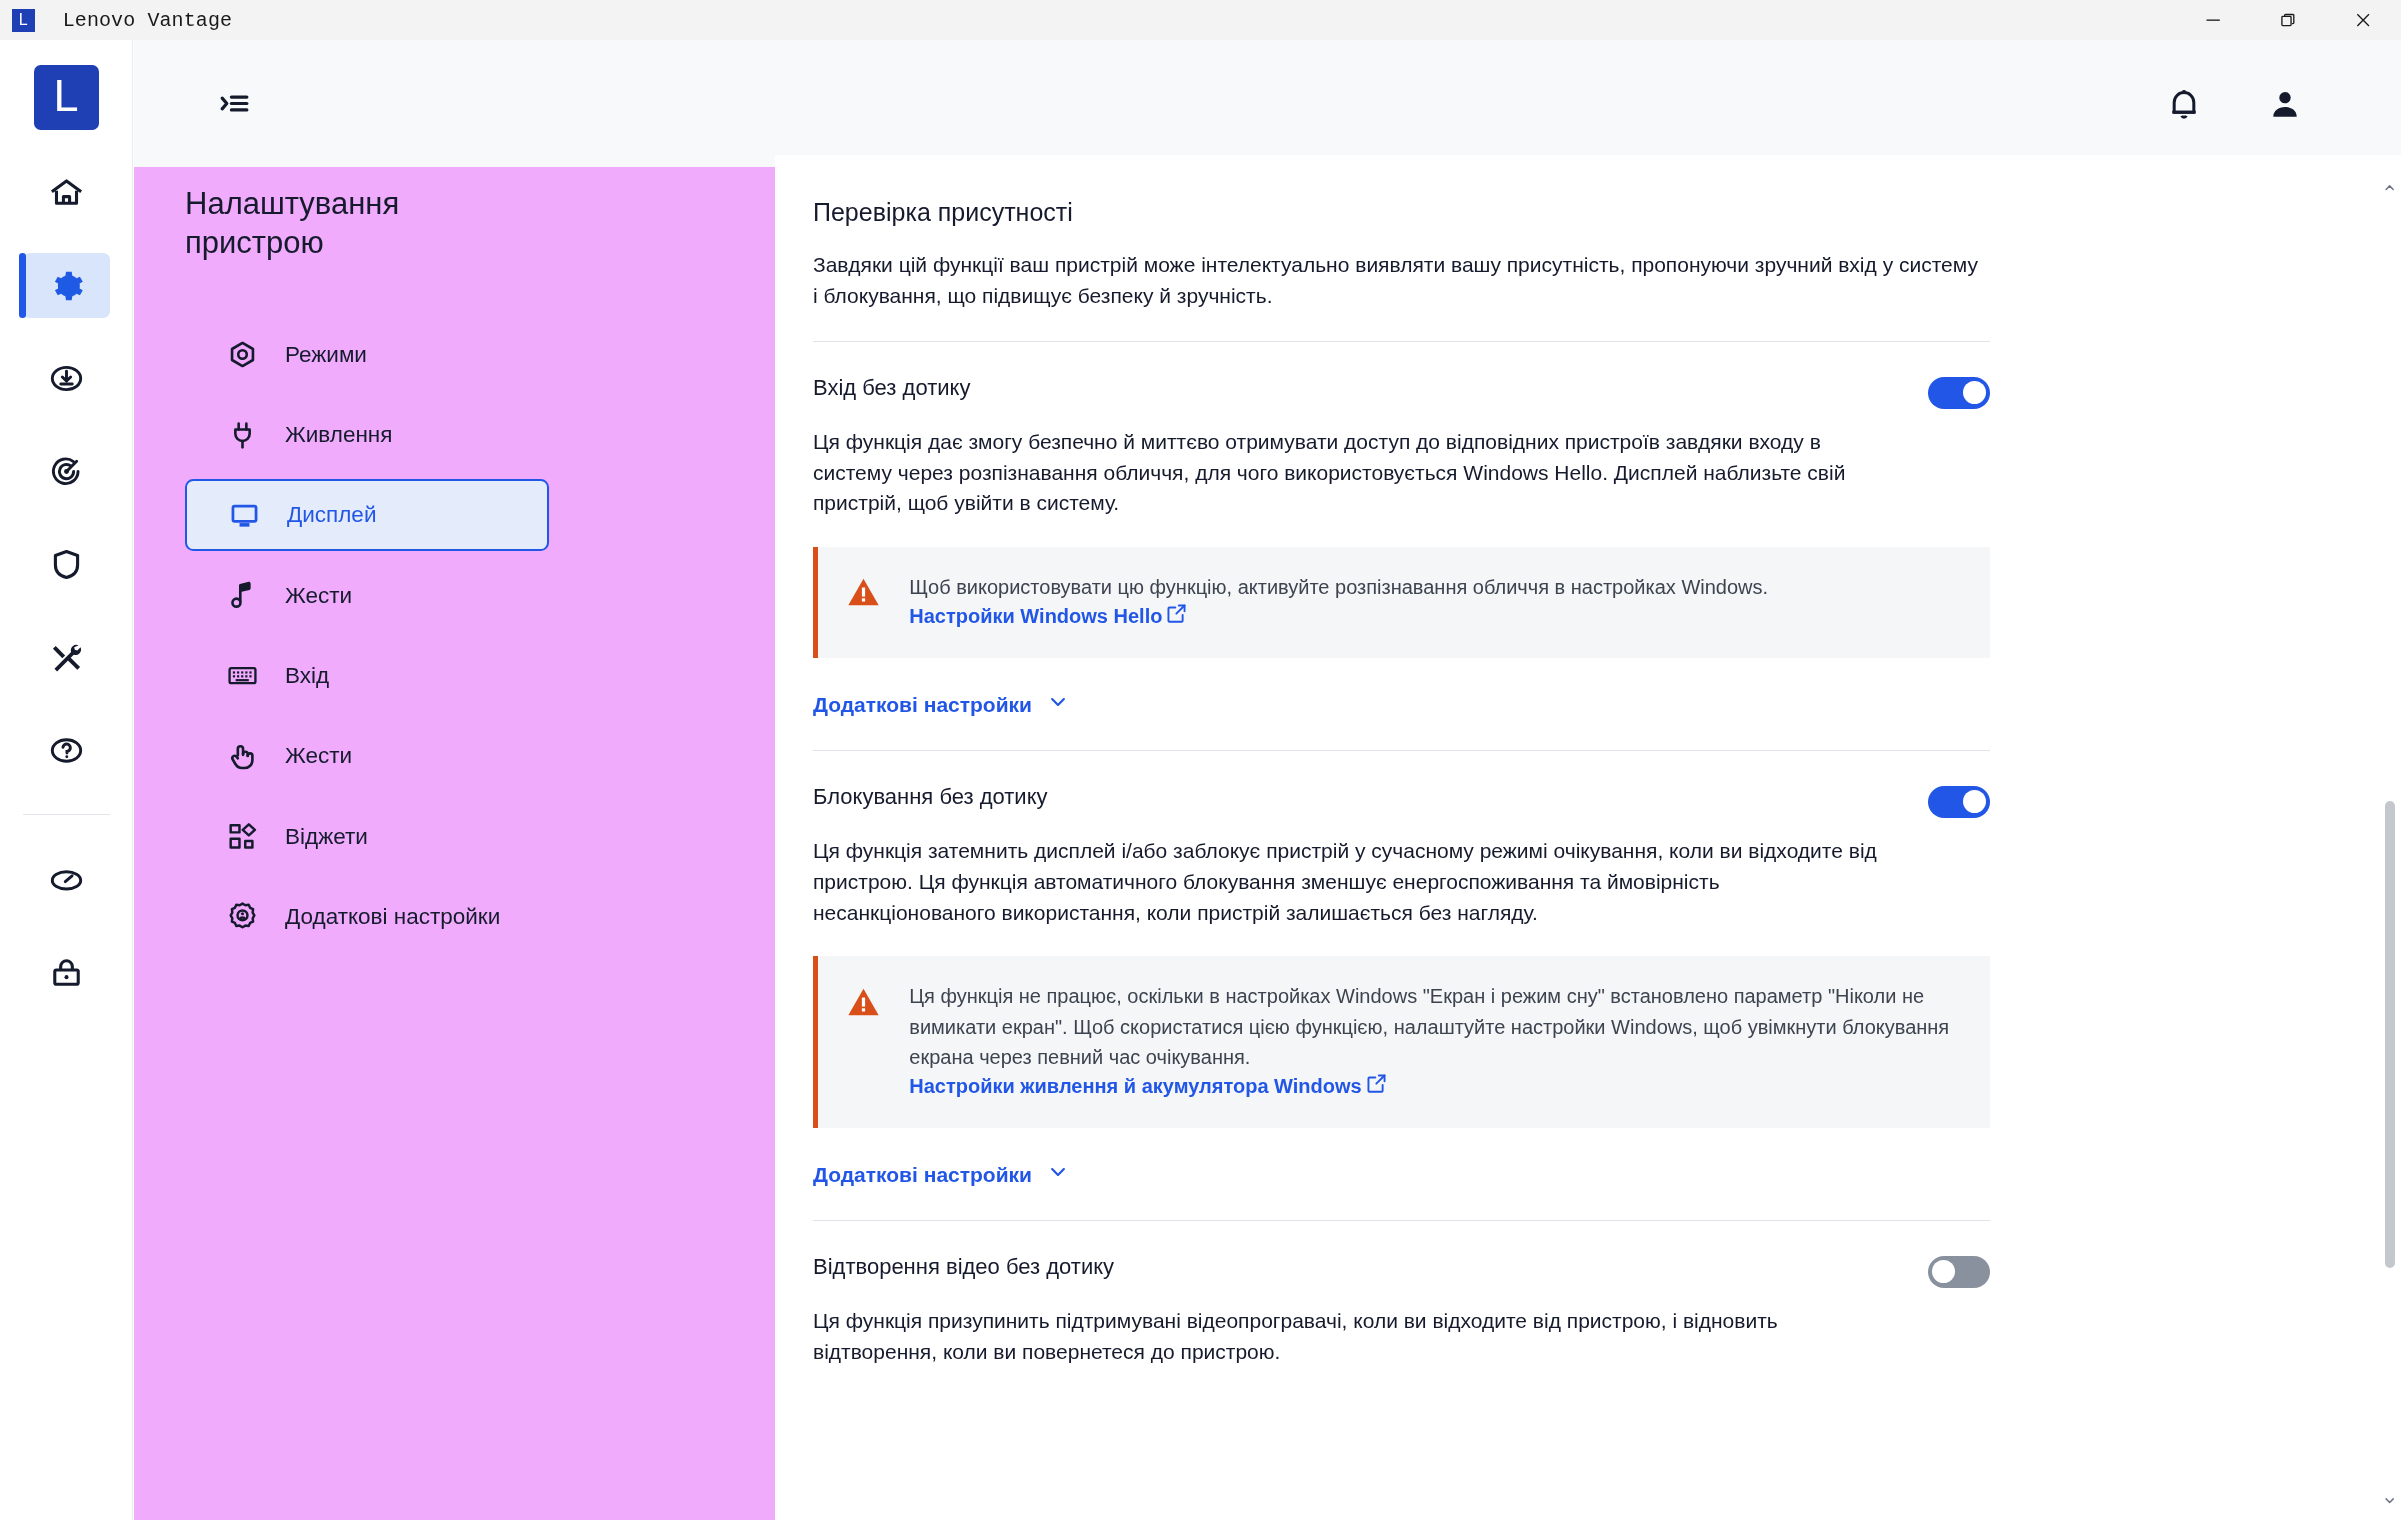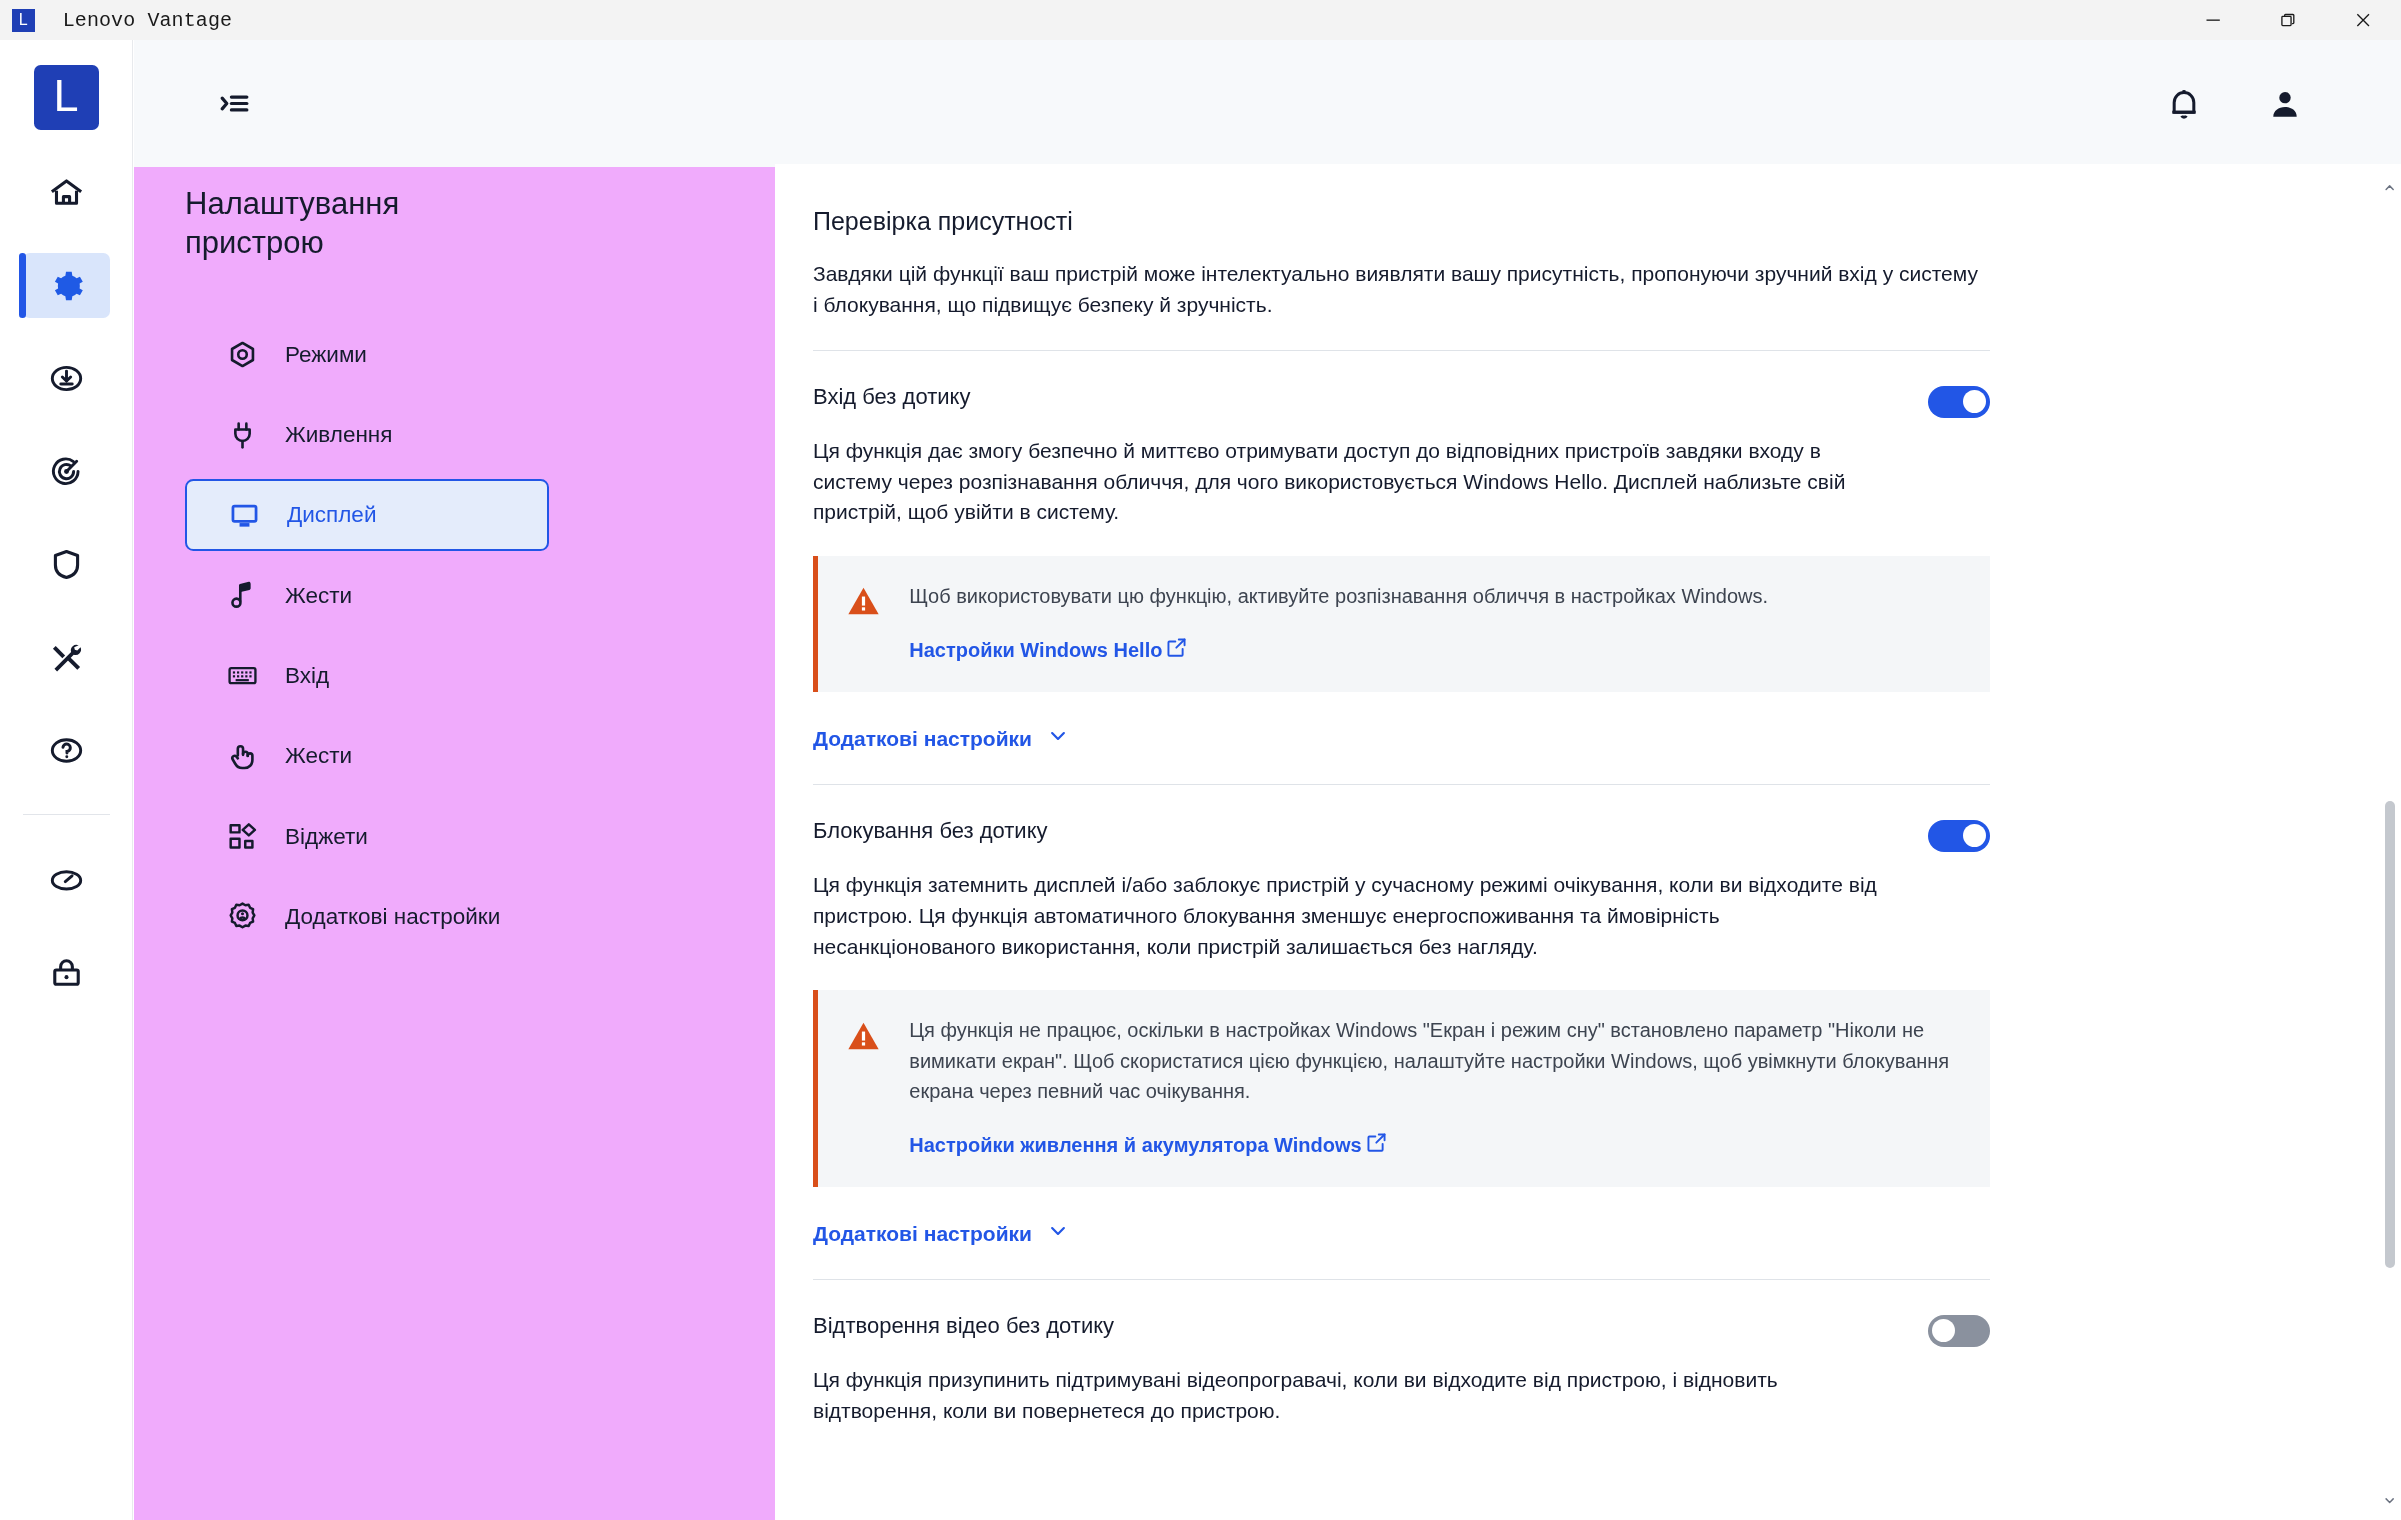--- a/index.html
+++ b/index.html
@@ -101,21 +101,21 @@
   .nav-item.active {
     background: #e4ecfb;
     border: 2.5px solid #2256e6;
     color: #2256e6;
   }
   .nav-ico { width: 40px; display: flex; align-items: center; justify-content: center; flex: 0 0 40px; }
   .nav-label { margin-left: 23px; font-size: 22.5px; line-height: 1.33; }
 
   
   .content {
-    position: absolute; top: 164px; left: 775px;
+    position: absolute; top: 155px; left: 775px;
     width: 1626px; height: 1354px;
     background: #ffffff;
     overflow: hidden;
   }
   .content-inner { padding: 43px 0 0 38px; width: 1227px; }
 
   .sec-title { font-size: 25px; color: #151b2d; font-weight: 400; }
   .sec-desc {
     font-size: 21px; color: #151b2d; line-height: 1.46;
     margin-top: 23px; width: 1167px;
@@ -153,21 +153,21 @@
     background: #f4f6f8;
     border-left: 5.8px solid #d94f1a;
     padding: 25px 28px 28px 28px;
     display: flex; align-items: flex-start;
   }
   .warn-ico { flex: 0 0 45px; margin-top: 3.3px; }
   .warn-body { margin-left: 18.3px; }
   .warn-text { font-size: 20px; color: #3d4450; line-height: 1.52; width: 1051px; }
   .warn-link {
     display: flex; align-items: center; gap: 3px;
-    margin-top: 25px; color: #2256e6; font-size: 20px; font-weight: bold;
+    color: #2256e6; font-size: 20px; font-weight: bold;
   }
 
   .expander {
     display: flex; align-items: center; gap: 15px;
     margin-top: 33px; color: #2256e6; font-size: 21px; font-weight: bold;
   }
   .feature-bottom-hr { height: 0.8px; background: #dfe3e8; width: 1177px; margin-top: 32px; }
 
   
   .sbar {

